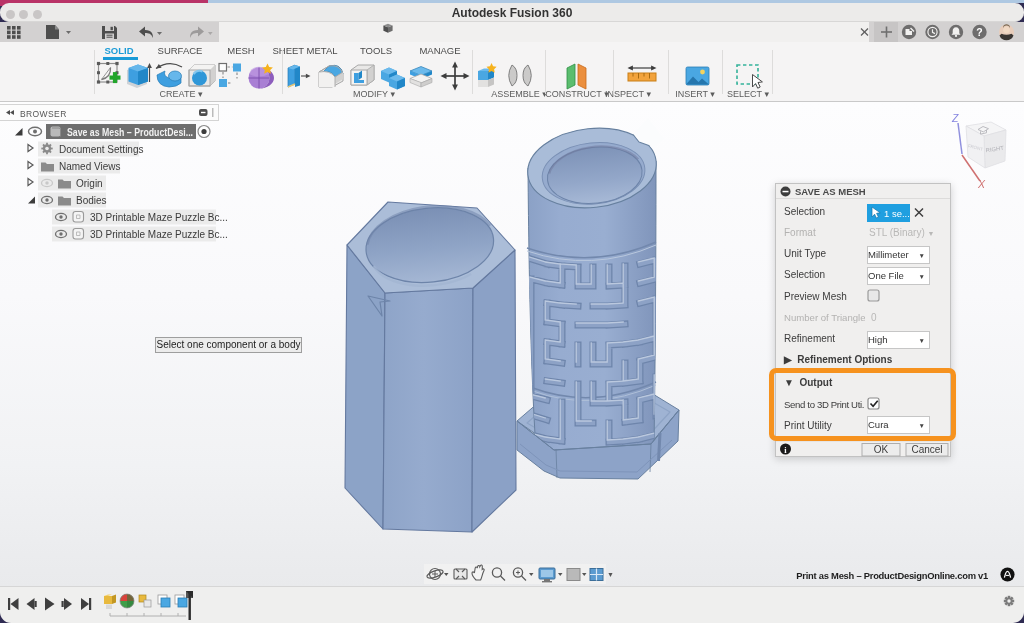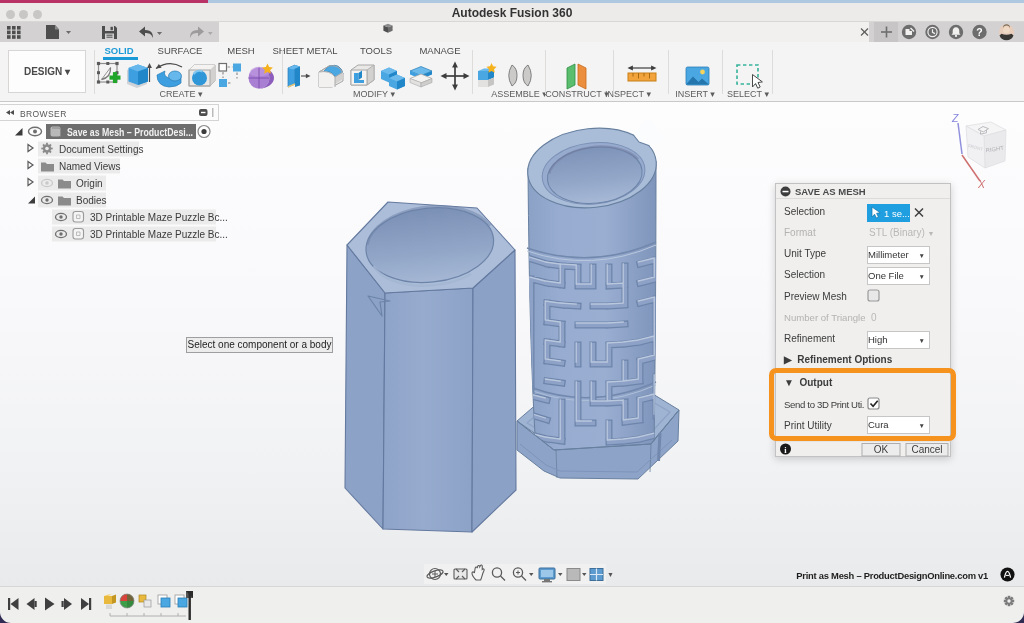--- a/index.html
+++ b/index.html
@@ -5,21 +5,21 @@
   * { margin:0; padding:0; box-sizing:border-box; }
   html,body { width:1024px; height:623px; overflow:hidden; }
   body { font-family:"Liberation Sans", sans-serif; position:relative; background:#2f2b52; }
   .abs { position:absolute; }
 
   
   #strip { left:0; top:0; width:1024px; height:3px; background:#aec8e2; }
   #strip .red { position:absolute; left:0; top:0; width:208px; height:3px; background:#b93367; }
 
   
-  #titlebar { left:0; top:3px; width:1024px; height:19px; background:#ecebea; border-bottom:1px solid #d8d7d6; }
+  #titlebar { left:0; top:3px; width:1024px; height:19px; background:#ecebea; border-bottom:1px solid #d8d7d6;border-radius:9px; }
   .tl { position:absolute; top:7px; width:9px; height:9px; border-radius:50%; background:#c9c6c6; }
   #titlebar .t { position:absolute; top:3px; width:100%; text-align:center; font-size:12px; font-weight:bold; color:#333; }
 
   
   #tabbar { left:0; top:22px; width:1024px; height:20px; background:#d3d1d1; }
   #tabbar .activetab { position:absolute; left:219px; top:0; width:650px; height:20px; background:#f1f0ef; }
   #tabbar .tabtxt { position:absolute; left:396px; top:5px; font-size:10.5px; color:#222; }
   #plusbox { position:absolute; left:874px; top:0px; width:24px; height:20px; background:#c7c5c5; }
 
   
@@ -32,21 +32,21 @@
   
   #canvas { left:0; top:102px; width:1024px; height:484px;
     background:linear-gradient(180deg,#fdfdfe 0%,#f9f9fb 40%,#f1f2f4 75%,#e9eaec 100%); }
 
   
   #browser { left:0; top:2px; width:220px; }
   #bheader { position:absolute; left:0; top:0; width:219px; height:17px; background:#fcfcfc; border:1px solid #d4d4d4; border-left:none; }
   #bheader .bt { position:absolute; left:20px; top:4px; font-size:8.5px; color:#555; letter-spacing:0.4px; }
 
   
-  #tooltip { left:155px; top:235px; width:147px; height:16px; white-space:nowrap; overflow:hidden; background:#ececec; border:1px solid #9e9e9e; font-size:10px; color:#1d1d1d; text-align:center; line-height:14px;margin-left:31px; }
+  #tooltip { left:155px; top:235px; width:147px; height:16px; white-space:nowrap; overflow:hidden; background:#ececec; border:1px solid #9e9e9e; font-size:10px; color:#1d1d1d; text-align:center; line-height:14px; }
 
   
   #dialog { left:775px; top:81px; width:176px; height:274px; background:#f0efee; border:1px solid #c2c2c2; box-shadow:0 2px 8px rgba(0,0,0,0.18); font-size:10px; color:#3c3c3c; }
   #dialog .hdr { position:absolute; left:0; top:0; width:100%; height:15px; border-bottom:1px solid #dcdbda; font-weight:bold; color:#4a4a4a; font-size:9.5px; }
   .drow { position:absolute; left:8px; }
   .ddrop { position:absolute; left:91px; width:63px; height:18px; background:#fff; border:1px solid #c6c6c6; font-size:9.5px; color:#333; line-height:16px; padding-left:0; }
   .ddrop .ar { position:absolute; right:4px; top:1px; font-size:6.5px; color:#444; }
   #orangebox { position:absolute; left:-7px; top:184px; width:187px; height:73px; border:5px solid #f6921e; border-radius:7px; }
 
   
@@ -150,21 +150,20 @@
       <text x="979.5" y="13.7" font-size="10.5" font-weight="bold" fill="#ffffff" text-anchor="middle" font-family="Liberation Sans">?</text>
 
       <circle cx="1006.5" cy="10" r="7.5" fill="#e8cdbb"></circle>
       <path d="M999.5 13.5 a7.5 7.5 0 0 0 14 0 l-2 -1.8 a12 12 0 0 1 -10 0 z" fill="#3a3633"></path>
       <circle cx="1006.5" cy="7.8" r="3.4" fill="#f0d9c4"></circle>
       <path d="M1003 6.3 a3.6 3.6 0 0 1 7 0 l0 -1.3 a3.6 3.6 0 0 0 -7 0 z" fill="#7a6a55"></path>
     </svg>
   </div>
 
   <div id="ribbon" class="abs">
-    <div id="designbtn">DESIGN ▾</div>
     <div class="rtab" style="left:119px;color:#1a9bd7;font-weight:bold;">SOLID</div>
     <div style="position:absolute;left:103px;top:15px;width:35px;height:2.5px;background:#1a9bd7;"></div>
     <div class="rtab" style="left:180px;">SURFACE</div>
     <div class="rtab" style="left:241px;">MESH</div>
     <div class="rtab" style="left:305px;">SHEET METAL</div>
     <div class="rtab" style="left:376px;">TOOLS</div>
     <div class="rtab" style="left:440px;">MANAGE</div>
     <div class="glabel" style="left:181px;">CREATE ▾</div>
     <div class="glabel" style="left:374px;">MODIFY ▾</div>
     <div class="glabel" style="left:490px;margin-left:29px;">ASSEMBLE ▾</div>

